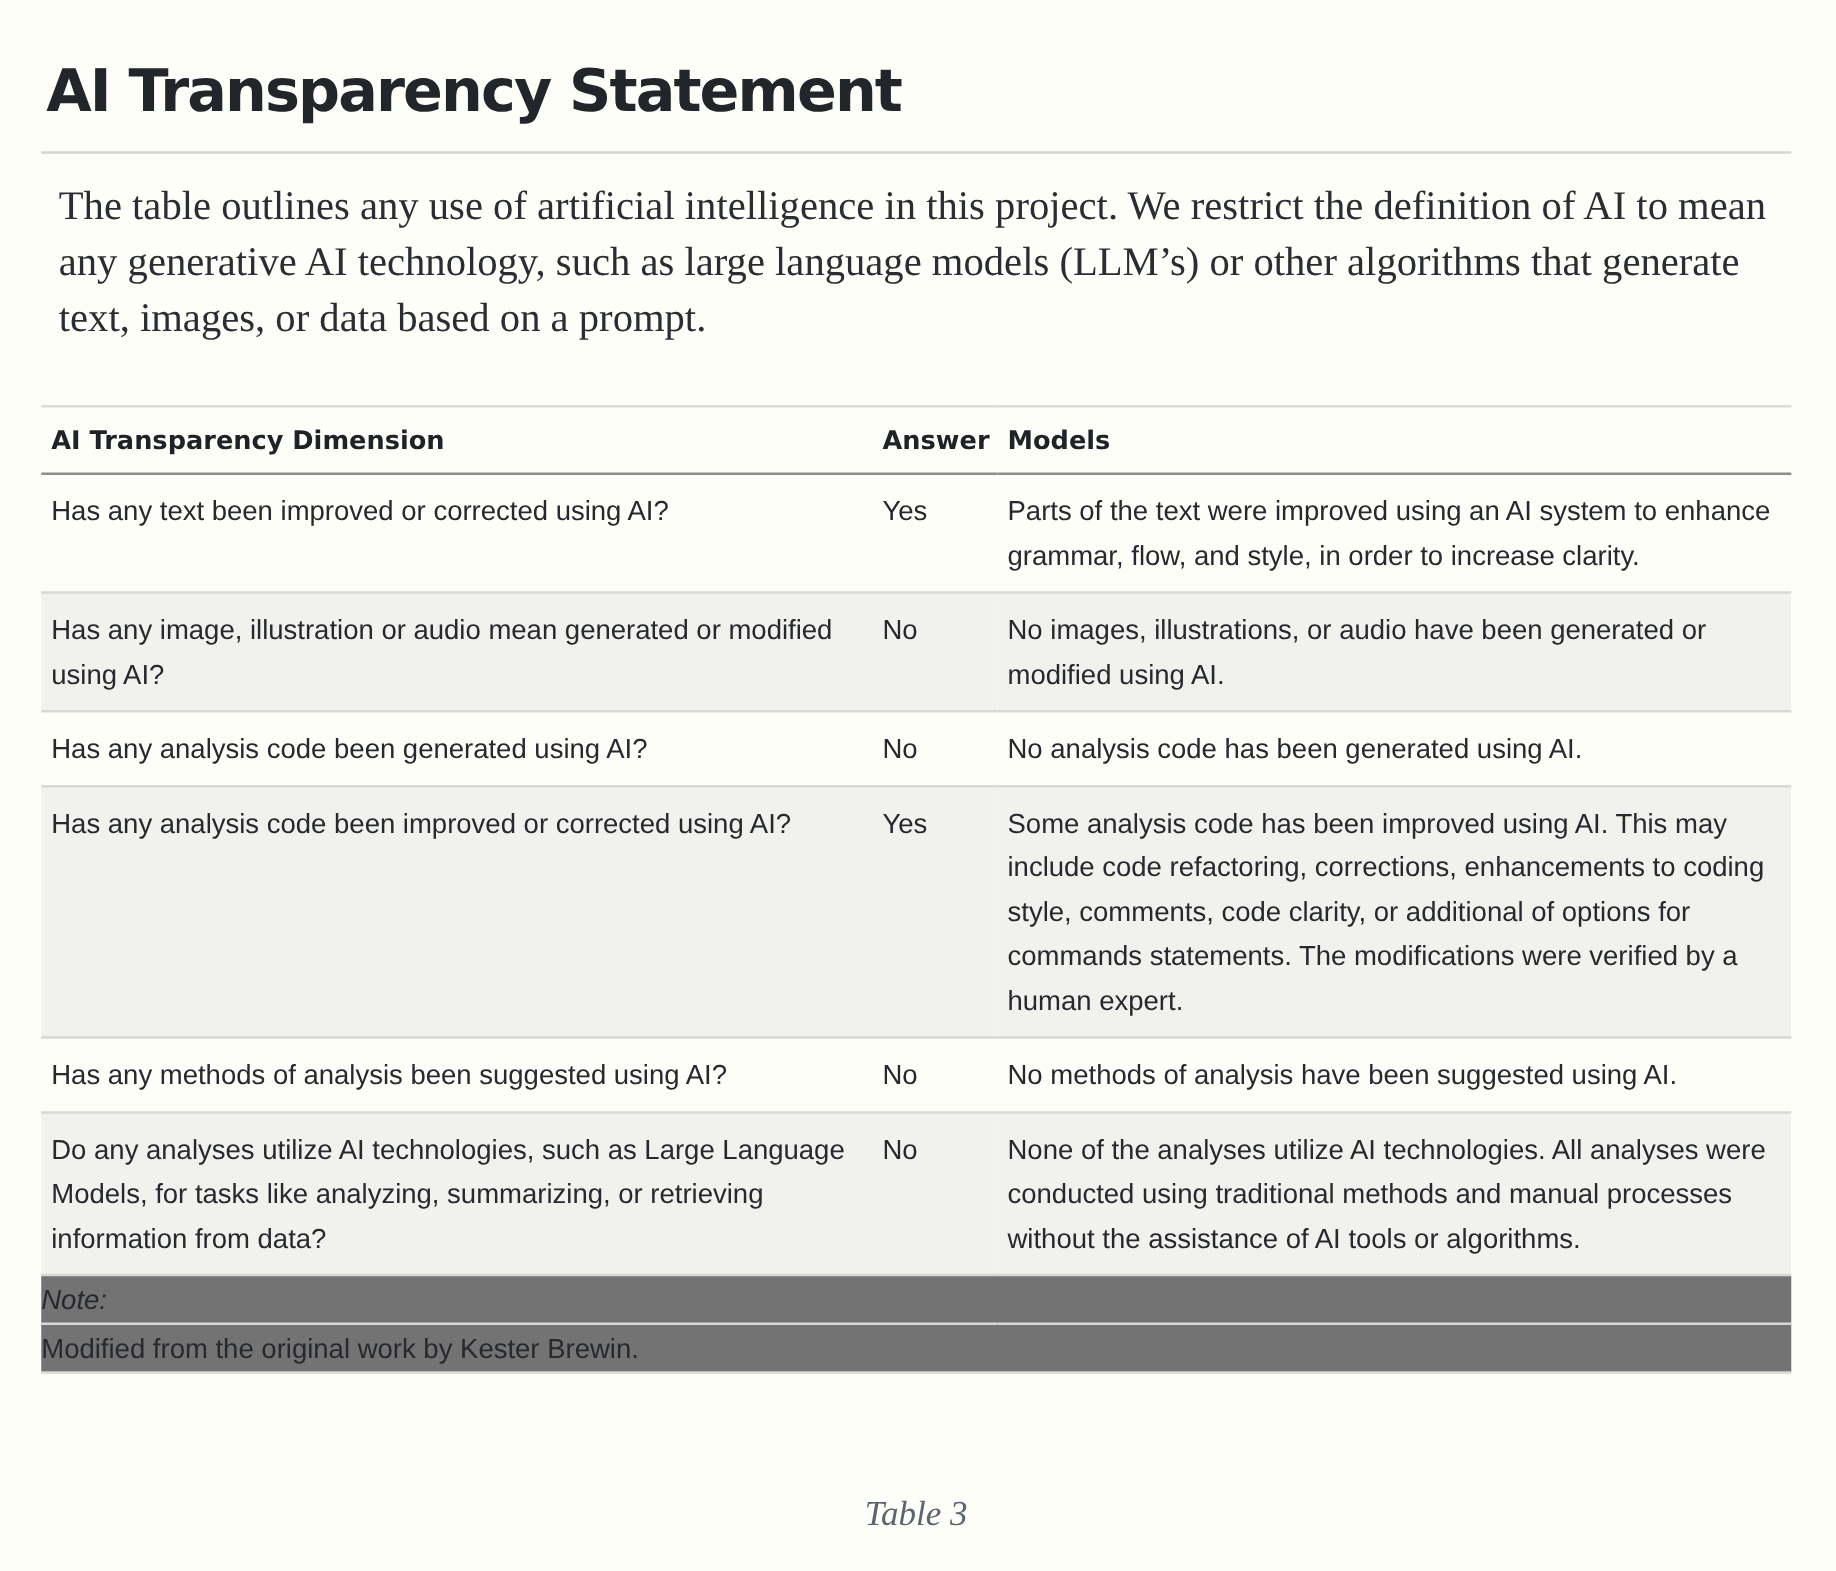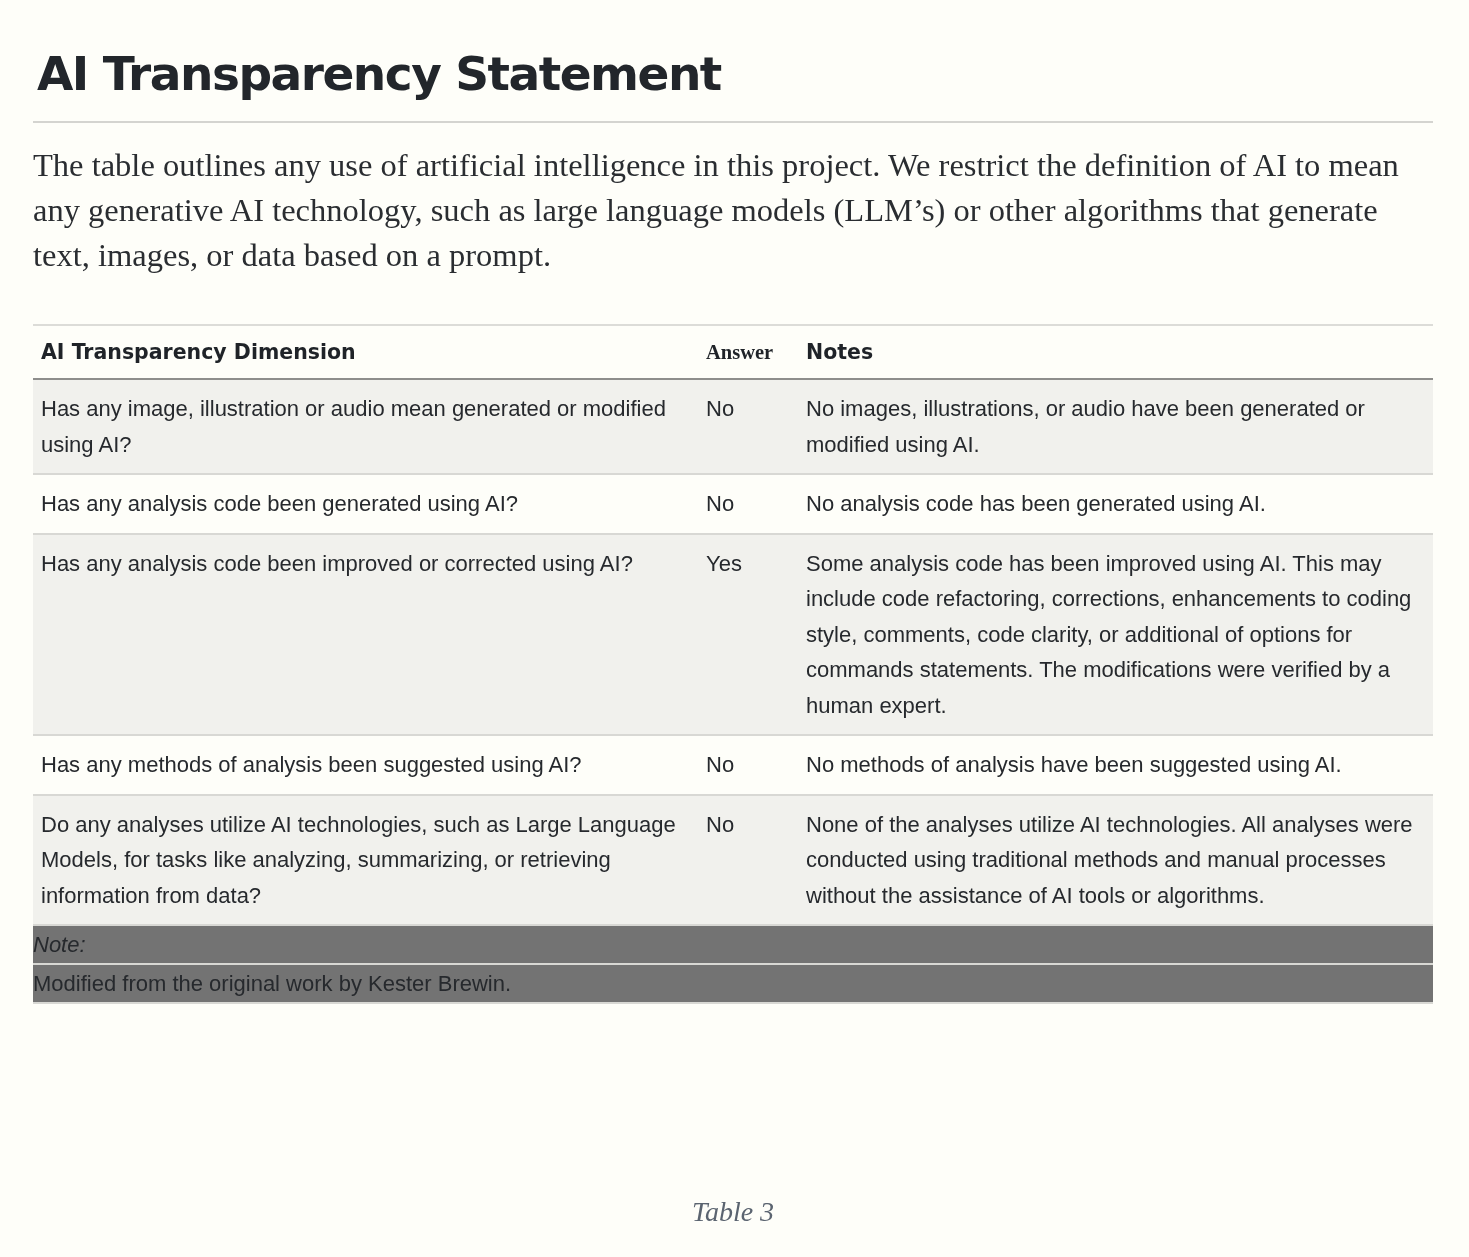--- a/index.html
+++ b/index.html
@@ -37,21 +37,21 @@
       position: absolute;
       top: 121px;
       left: 0;
       width: 1400px;
       height: 0;
       border-top: 2px solid #d4d4d0;
     }
     .intro {
       position: absolute;
       top: 143px;
-      left: 0;
+      left: 14px;
       width: 1400px;
       font-family: "Liberation Serif", serif;
       font-size: 32.5px;
       line-height: 45px;
       color: #2a2d31;
       margin: 0;
     }
     table {
       position: absolute;
       top: 324px;
@@ -67,21 +67,21 @@
       font-weight: bold;
       font-family: "DejaVu Sans", sans-serif;
       font-size: 20.5px;
       color: #1f2328;
       padding: 12px 8px 12px 8px;
       height: 28px;
       border-top: 2px solid #dcdcd8;
       border-bottom: 2px solid #8e8e8c;
       white-space: nowrap;
     }
-    thead th.col-answer { padding-left: 6px; padding-right: 6px; font-family: Liberation Serif, serif; }
+    thead th.col-answer { padding-left: 6px; padding-right: 6px; }
     tbody td {
       vertical-align: top;
       padding: 11px 8px 11px 8px;
       line-height: 35.5px;
       border-bottom: 2px solid #d8d8d4;
     }
     tbody td.col-answer { padding-left: 6px; padding-right: 6px; }
     tbody tr.striped td { background: #f1f1ed; }
     tbody tr.plain td { background: #fefef9; }
     td.col-dim { width: 651px; }
@@ -112,24 +112,29 @@
 <div class="page">
   <h1>AI Transparency Statement</h1>
   <div class="title-rule"></div>
   <p class="intro">The table outlines any use of artificial intelligence in this project. We restrict the definition of AI to mean any generative AI technology, such as large language models (LLM’s) or other algorithms that generate text, images, or data based on a prompt.</p>
 
   <table>
     <thead>
       <tr>
         <th class="col-dim">AI Transparency Dimension</th>
         <th class="col-answer">Answer</th>
-        <th class="col-notes">Notes</th>
+        <th class="col-notes">Models</th>
       </tr>
     </thead>
     <tbody>
+      <tr class="plain">
+        <td class="col-dim">Has any text been improved or corrected using AI?</td>
+        <td class="col-answer">Yes</td>
+        <td class="col-notes">Parts of the text were improved using an AI system to enhance grammar, flow, and style, in order to increase clarity.</td>
+      </tr>
       <tr class="striped">
         <td class="col-dim">Has any image, illustration or audio mean generated or modified using AI?</td>
         <td class="col-answer">No</td>
         <td class="col-notes">No images, illustrations, or audio have been generated or modified using AI.</td>
       </tr>
       <tr class="plain">
         <td class="col-dim">Has any analysis code been generated using AI?</td>
         <td class="col-answer">No</td>
         <td class="col-notes">No analysis code has been generated using AI.</td>
       </tr>

